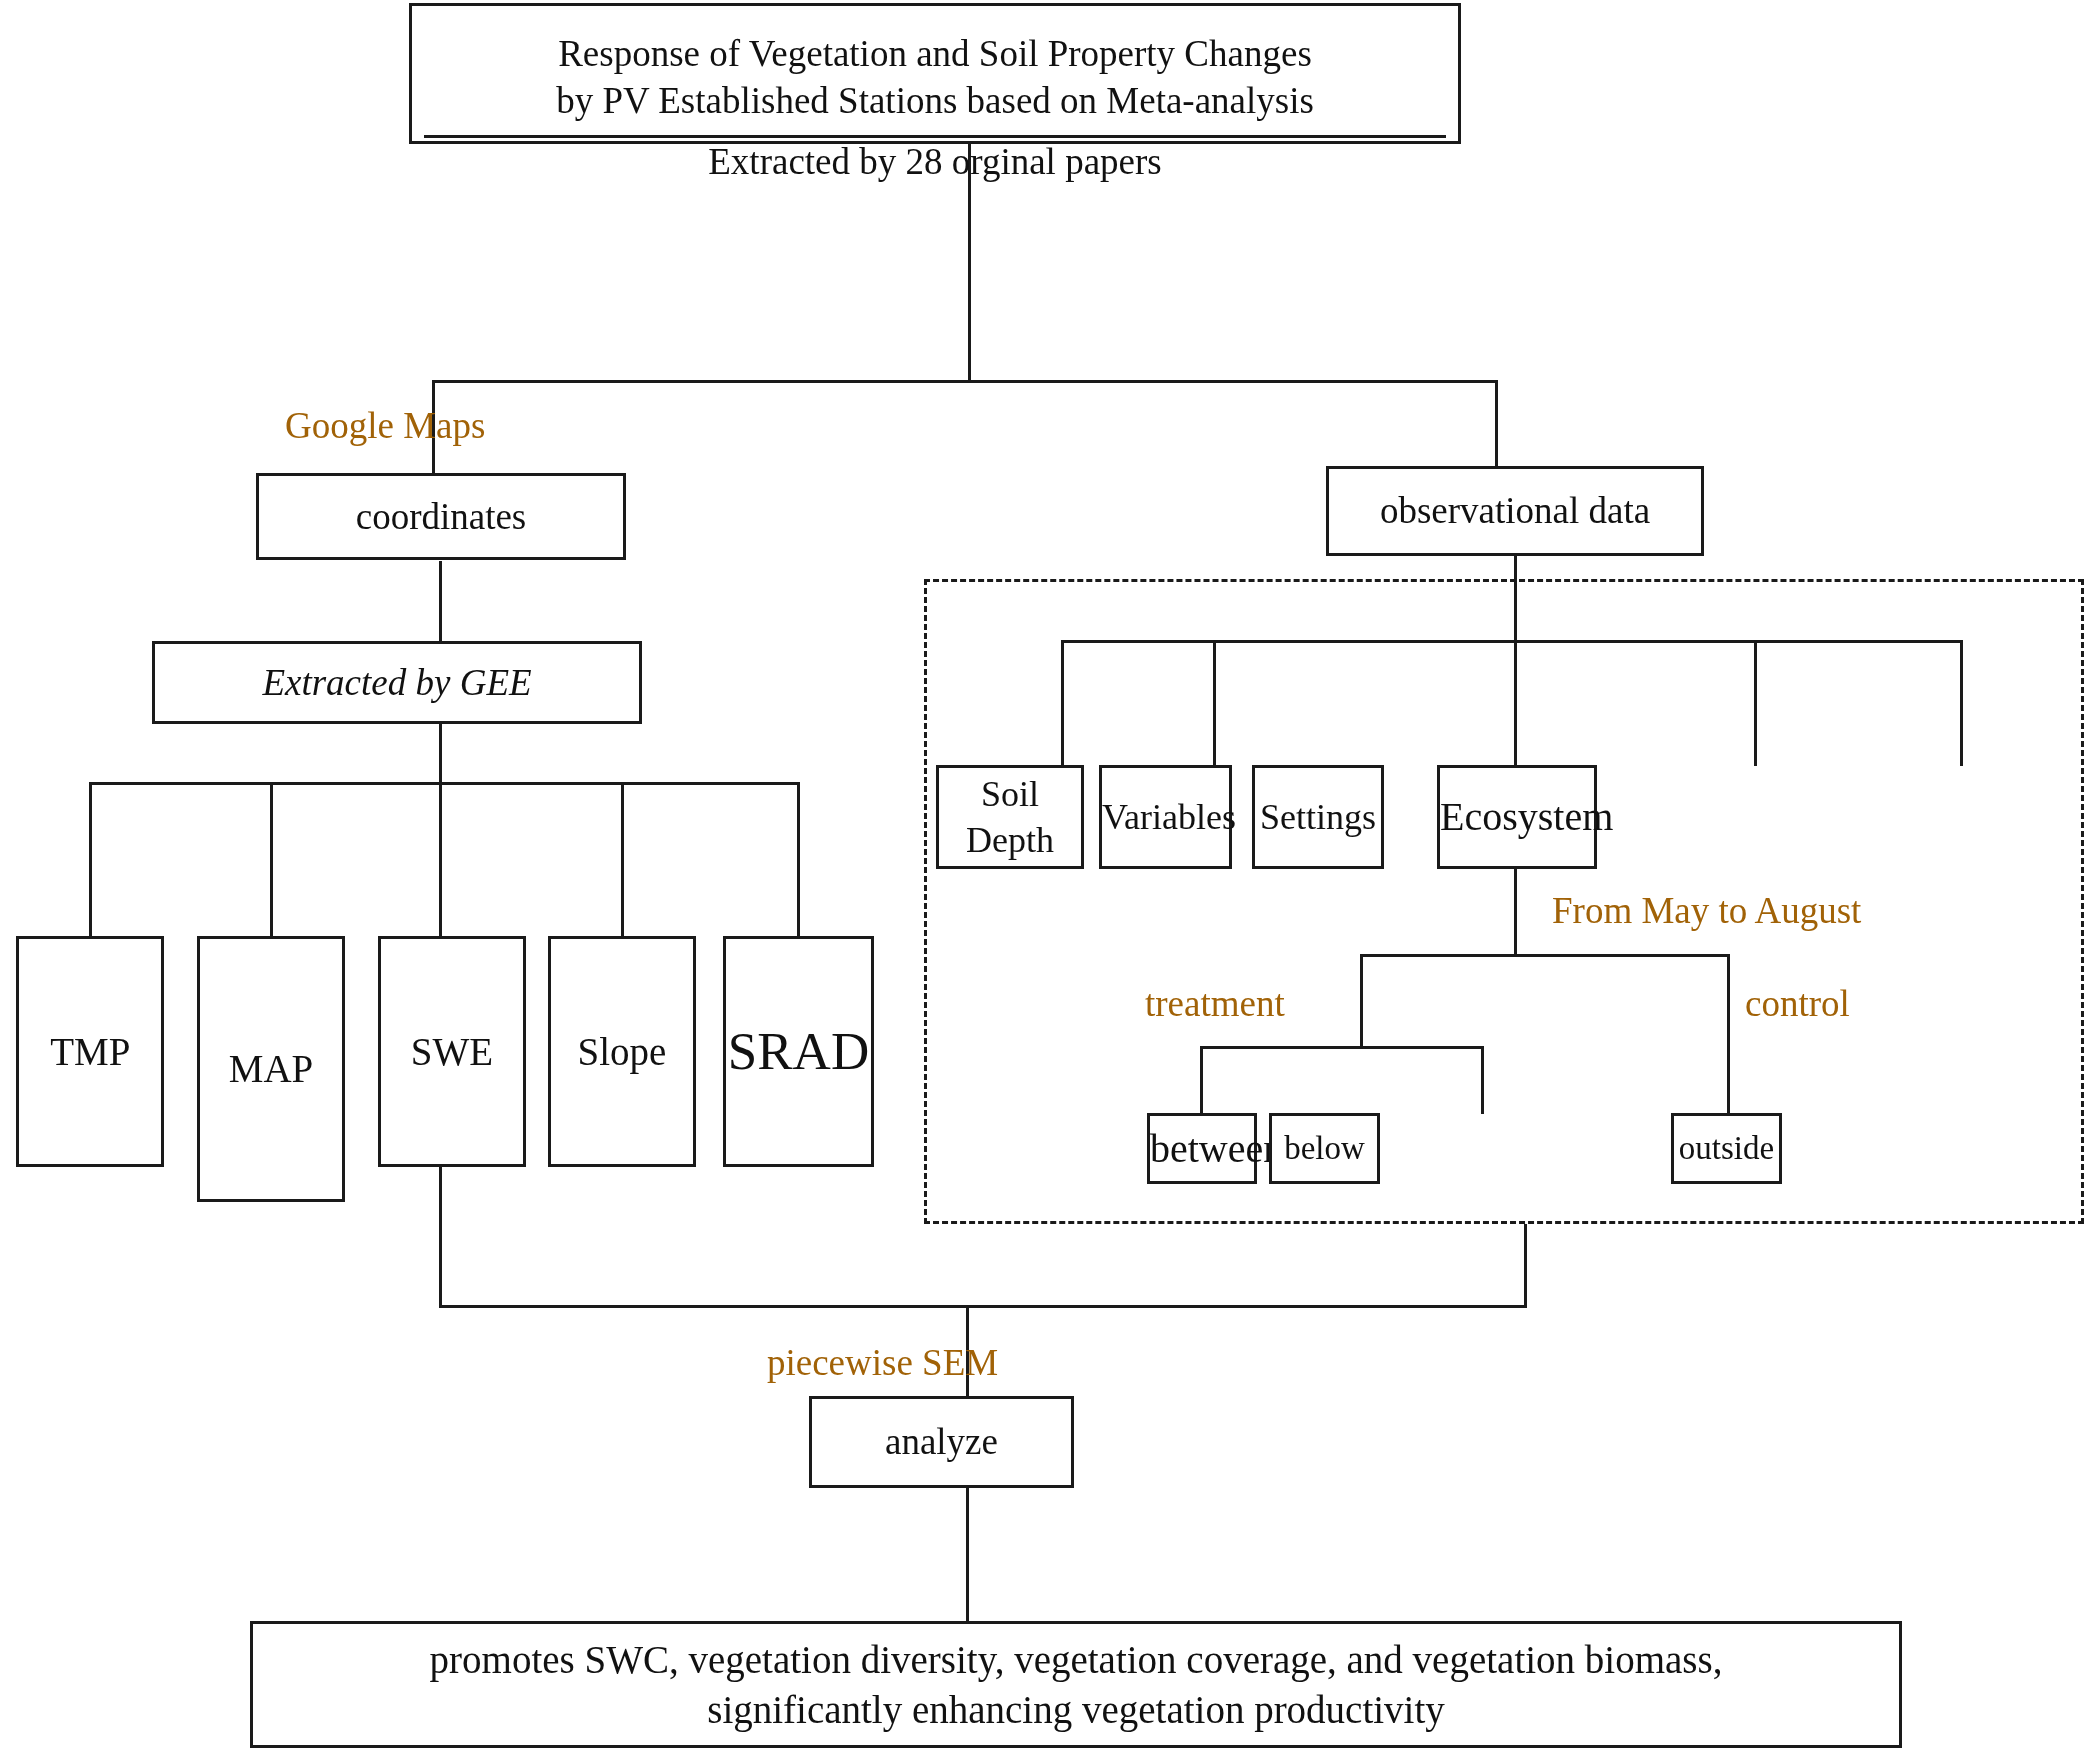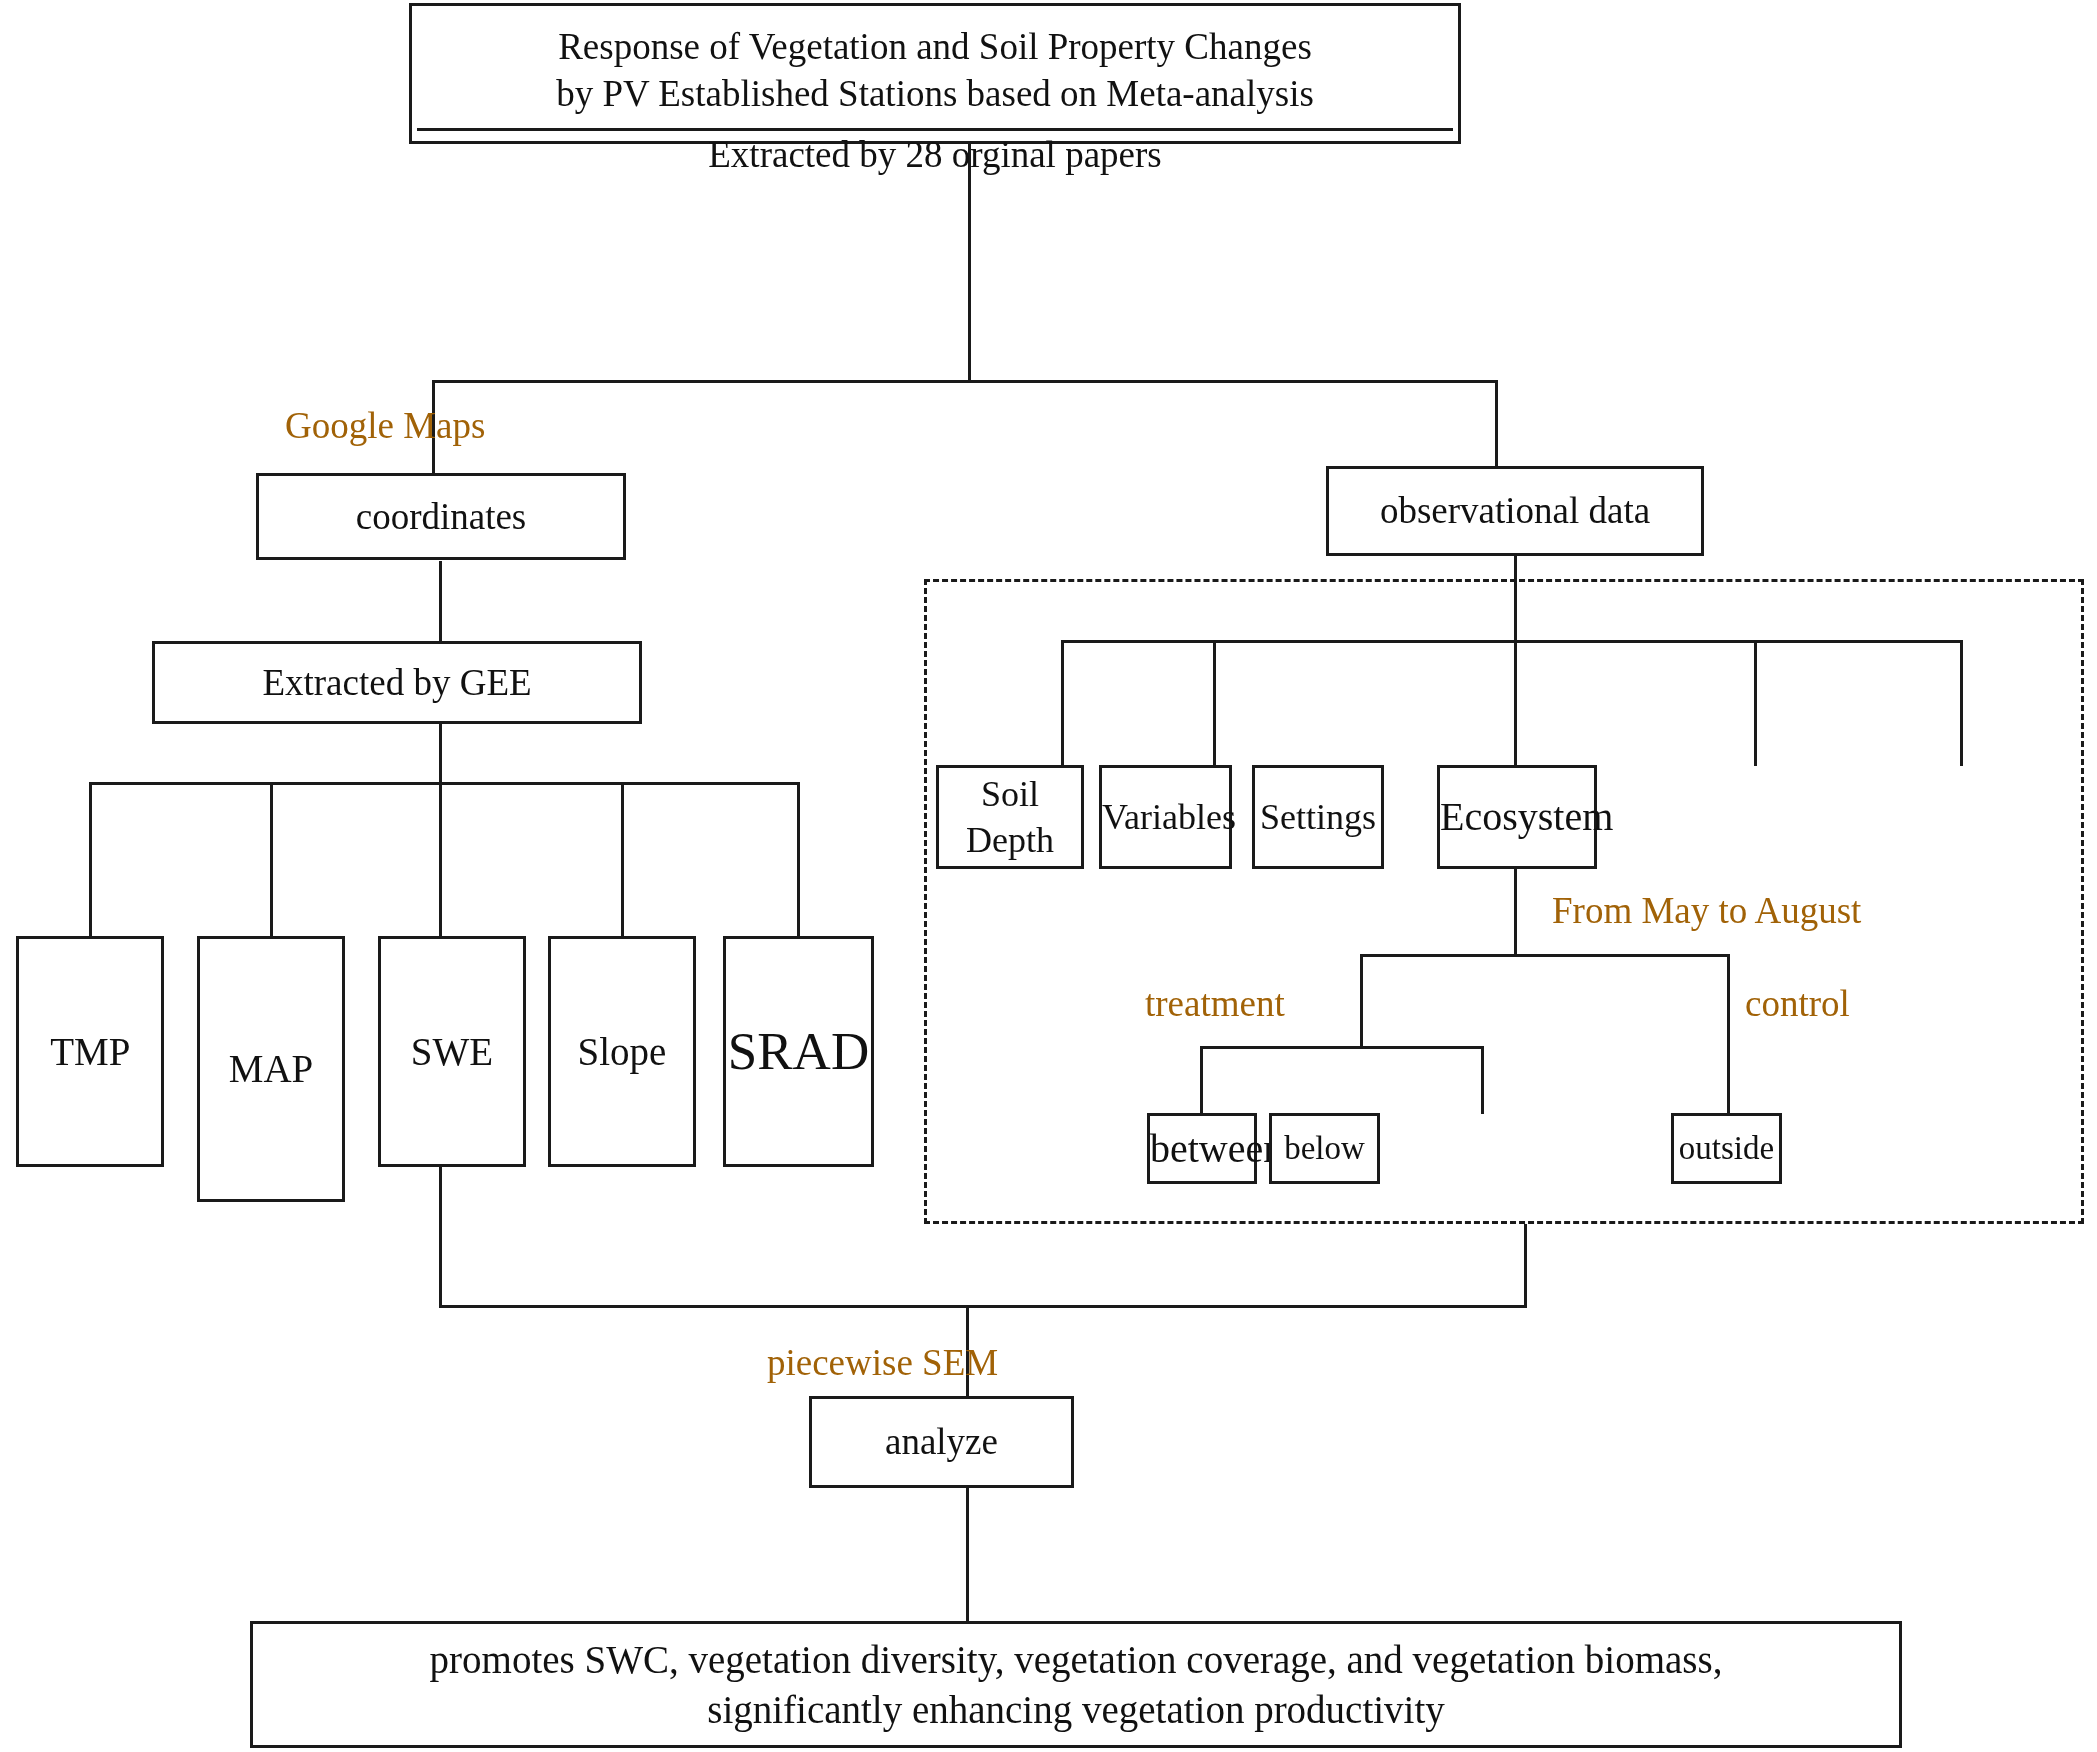--- a/index.html
+++ b/index.html
@@ -28,21 +28,21 @@
     justify-content: center;
     text-align: center;
     line-height: 1.28;
     z-index: 5;
   }
   .node .txt { display: block; width: 100%; padding: 0 0; }
   .title-node {
     flex-direction: column;
     align-items: stretch;
     justify-content: flex-start;
-    padding: 5px;
+    padding: 12px;
   }
   .title-top {
     flex: 0 0 auto;
     padding: 12px 15px 10.4px 15px;
     border-bottom: 3px solid #1a1a1a;
     text-align: center;
   }
   .title-bottom {
     flex: 1 1 auto;
     display: flex;
@@ -94,21 +94,21 @@
   <div class="ln vl" style="left:1495px; top:380px; height:87px;"></div>
 
   <div class="flabel" style="left:285px; top:404px; font-size:37px;">Google Maps</div>
 
   <div class="node" style="left:256px; top:473px; width:370px; height:87px; font-size:37px;">
     <span class="txt">coordinates</span>
   </div>
 
   <div class="ln vl" style="left:439px; top:561px; height:81px;"></div>
 
-  <div class="node" style="left:152px; top:641px; width:490px; height:83px; font-size:37px;">
+  <div class="node" style="left:152px; top:641px; width:490px; height:83px; font-size:37px;font-style:italic;">
     <span class="txt">Extracted by GEE</span>
   </div>
 
   <div class="ln vl" style="left:439px; top:724px; height:59px;"></div>
   <div class="ln hl" style="left:89px; top:782px; width:711px;"></div>
 
   <div class="ln vl" style="left:89px; top:782px; height:157px;"></div>
   <div class="ln vl" style="left:270px; top:782px; height:157px;"></div>
   <div class="ln vl" style="left:439px; top:782px; height:157px;"></div>
   <div class="ln vl" style="left:621px; top:782px; height:157px;"></div>

